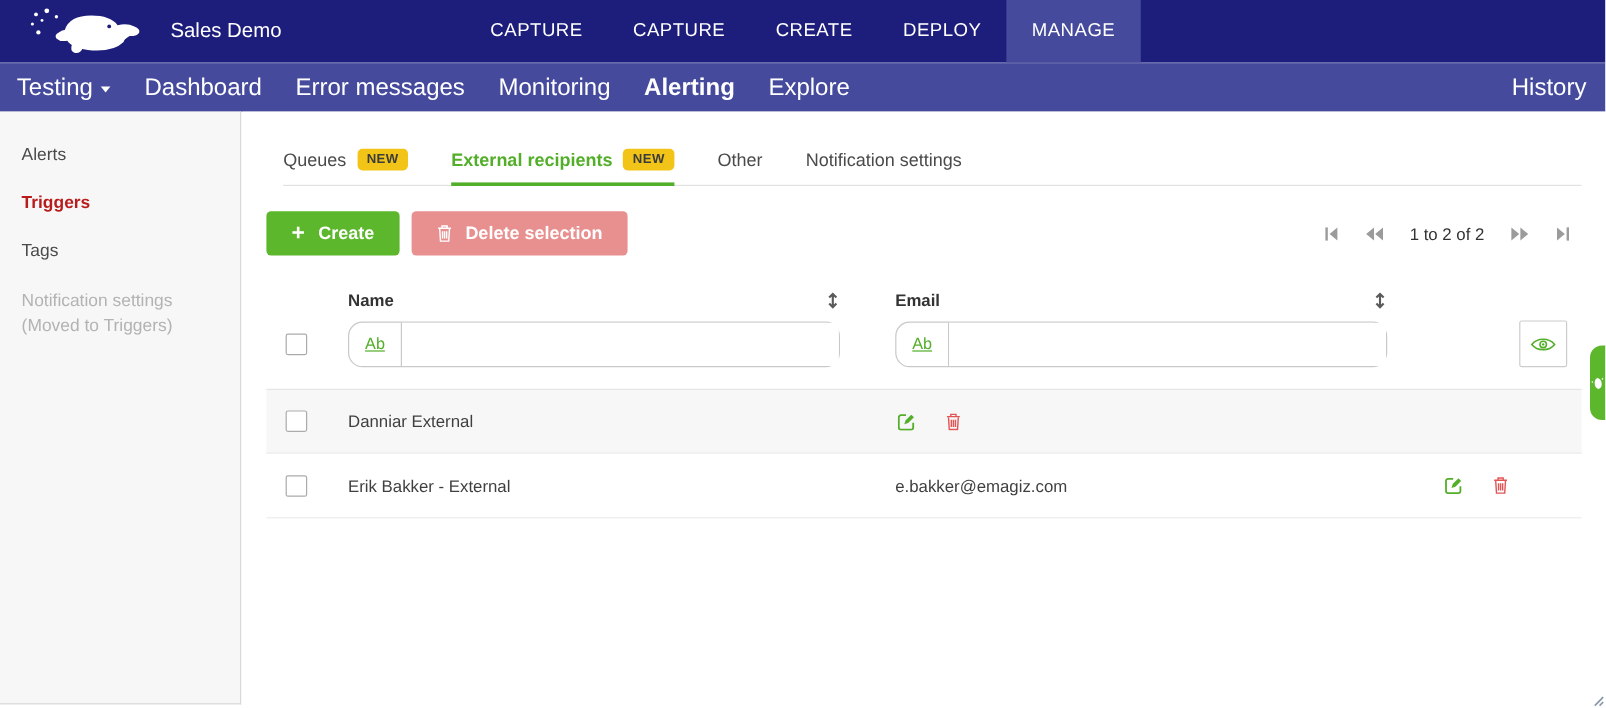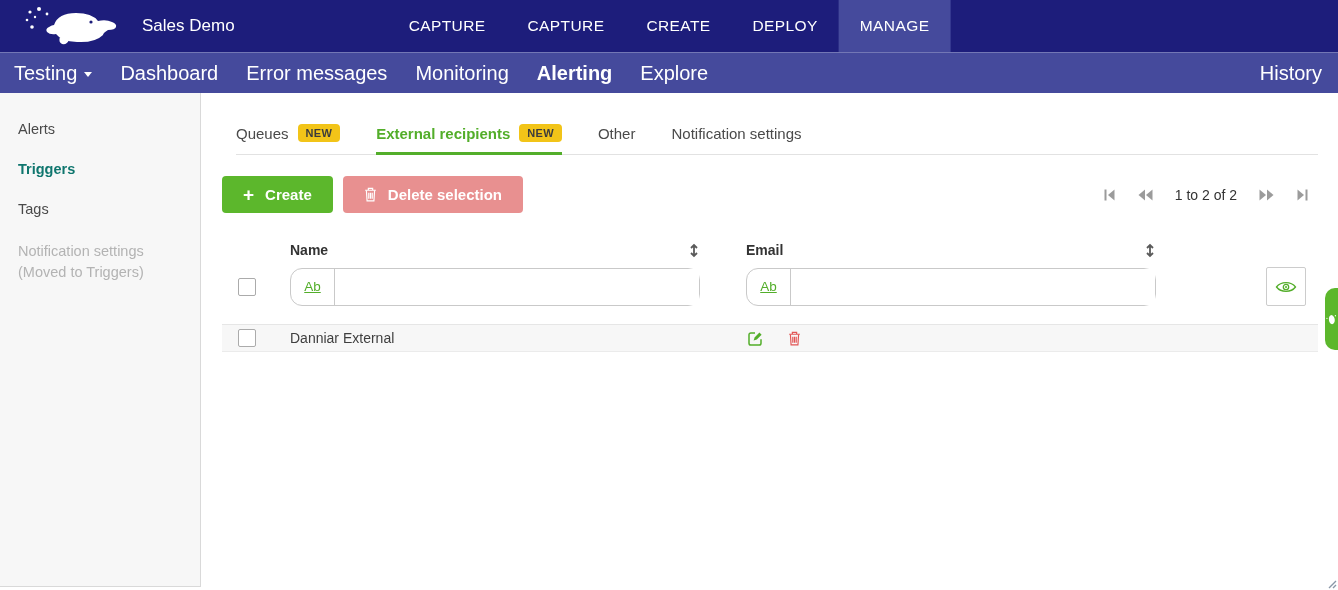--- a/index.html
+++ b/index.html
@@ -42,21 +42,21 @@
   }
   .subnav-right { margin-left:auto; padding-right:2px; cursor:pointer; }
 
   
   .sidebar {
     position:absolute; left:0; top:93px; width:201px; bottom:3px;
     background:#f7f7f7; border-right:1px solid #d9d9d9; border-bottom:1px solid #d9d9d9;
     padding-top:16px;
   }
   .side-item { padding:12px 18px; font-size:14.5px; color:#4a4a4a; cursor:pointer; }
-  .side-item.active { font-weight:bold; color:#0f766e; }
+  .side-item.active { font-weight:bold; color:#b91c1c; }
   .side-item.disabled { color:#b3b3b3; cursor:default; line-height:1.45; }
 
   
   .main { position:absolute; left:202px; top:93px; right:0; bottom:0; background:#fff; }
 
   .tabs-row { display:flex; gap:36px; margin:31px 20px 0 34px; border-bottom:1px solid #e2e2e2; }
   .tab {
     display:flex; align-items:center; gap:9px; padding-bottom:10px; font-size:15px;
     color:#4a4a4a; cursor:pointer; border-bottom:3px solid transparent; margin-bottom:-1px;
   }
@@ -102,21 +102,21 @@
     text-decoration:underline; cursor:pointer;
   }
   .filter-input { border:none; outline:none; flex:1; font-size:14px; padding:0 10px; font-family:inherit; min-width:0; }
   .filter-actions { display:flex; justify-content:flex-end; padding-right:12px; }
   .eye-btn {
     width:40px; height:39px; border:1px solid #ccc; border-radius:2px; background:#fff;
     display:flex; align-items:center; justify-content:center; cursor:pointer;
   }
 
   .rows { margin-top:18px; }
-  .row { align-items:center; height:28px; border-bottom:1px solid #ebebeb; font-size:14px; color:#3f3f3f; }
+  .row { align-items:center; height:54px; border-bottom:1px solid #ebebeb; font-size:14px; color:#3f3f3f; }
   .row.striped { background:#f7f7f7; border-top:1px solid #e6e6e6; }
   .cell-name, .cell-email { padding-right:10px; overflow:hidden; white-space:nowrap; }
   .row-actions { display:flex; gap:25px; align-items:center; padding-left:2px; }
   .icon-btn { cursor:pointer; display:flex; align-items:center; }
 
   
   .flap {
     position:absolute; right:0; top:288px; width:13px; height:62px;
     background:#5cb72c; border-radius:10px 0 0 10px; cursor:pointer;
     display:flex; align-items:center; justify-content:center; overflow:hidden;
@@ -298,20 +298,40 @@
               </svg>
             </span>
             <span class="icon-btn">
               <svg width="13" height="15" viewBox="0 0 12 14">
                 <path d="M1 3h10 M4 3V1.2h4V3 M2.2 3.6l.6 9.4h6.4l.6-9.4 M4.4 5.4v5.6 M6 5.4v5.6 M7.6 5.4v5.6" stroke="#e25555" stroke-width="1.1" fill="none"></path>
               </svg>
             </span>
           </div>
         </div>
 
+        <div class="grid-cols row">
+          <div>
+              <div class="checkbox"></div>
+            </div>
+          <div class="cell-name">Erik Bakker - External</div>
+          <div class="cell-email">e.bakker@emagiz.com</div>
+          <div class="row-actions">
+            <span class="icon-btn">
+              <svg width="15" height="15" viewBox="0 0 15 15">
+                <path d="M13 8.2v4A1.8 1.8 0 0 1 11.2 14H2.8A1.8 1.8 0 0 1 1 12.2V3.8A1.8 1.8 0 0 1 2.8 2H7" stroke="#53ae2a" stroke-width="1.5" fill="none"></path>
+                <path d="M5.6 9.6l1-3.2L11.4 1.6l2.2 2.2-4.8 4.8z" fill="#53ae2a"></path>
+              </svg>
+            </span>
+            <span class="icon-btn">
+              <svg width="13" height="15" viewBox="0 0 12 14">
+                <path d="M1 3h10 M4 3V1.2h4V3 M2.2 3.6l.6 9.4h6.4l.6-9.4 M4.4 5.4v5.6 M6 5.4v5.6 M7.6 5.4v5.6" stroke="#e25555" stroke-width="1.1" fill="none"></path>
+              </svg>
+            </span>
+          </div>
+        </div>
 
       </div>
     </div>
   </div>
 
   <div class="flap">
     <svg width="16" height="16" viewBox="0 0 20 20" style="transform:rotate(90deg)">
       <path d="M4 10 q2 -5 8 -5 q5 0 6 4 q-1 5 -8 5 q-5 0 -6 -4 z" fill="#ffffff"></path>
       <circle cx="5" cy="4" r="1" fill="#ffffff"></circle>
         <circle cx="9" cy="17" r="1" fill="#ffffff"></circle>

